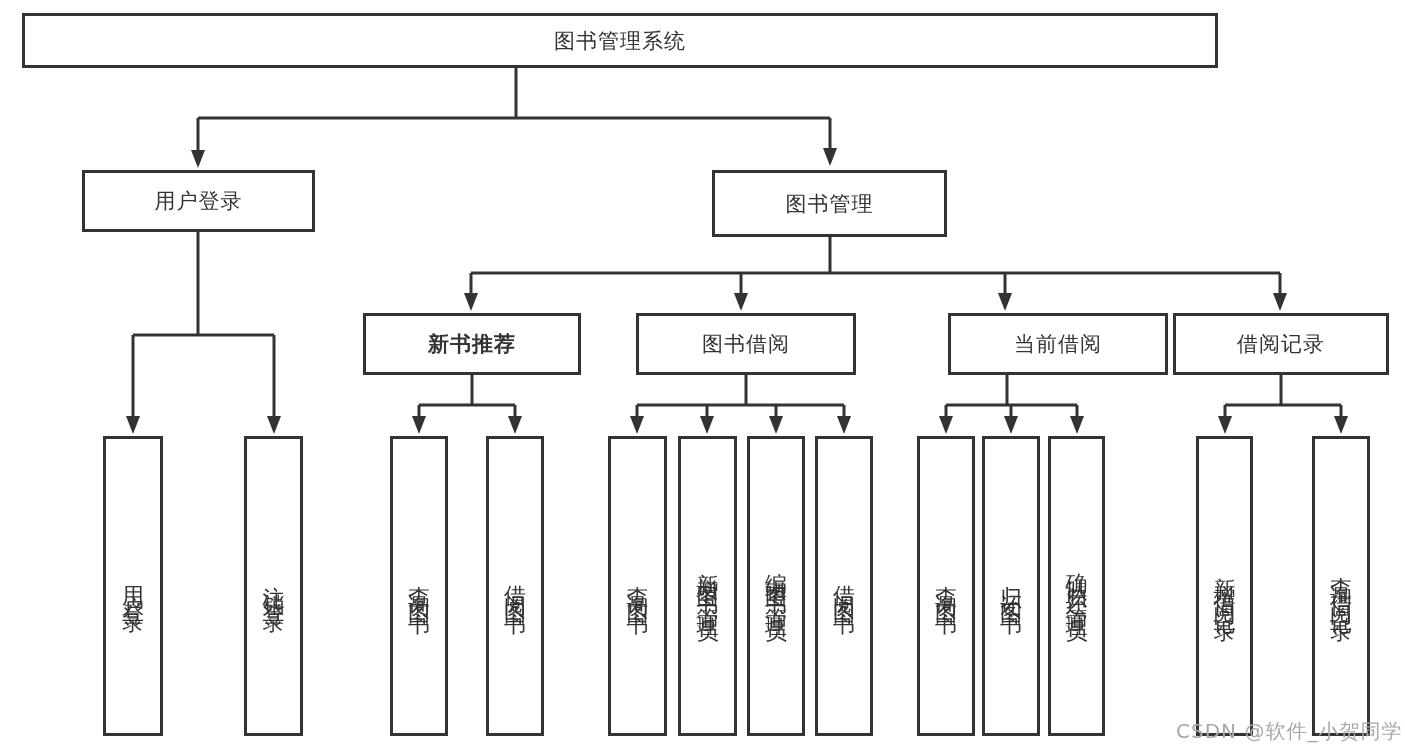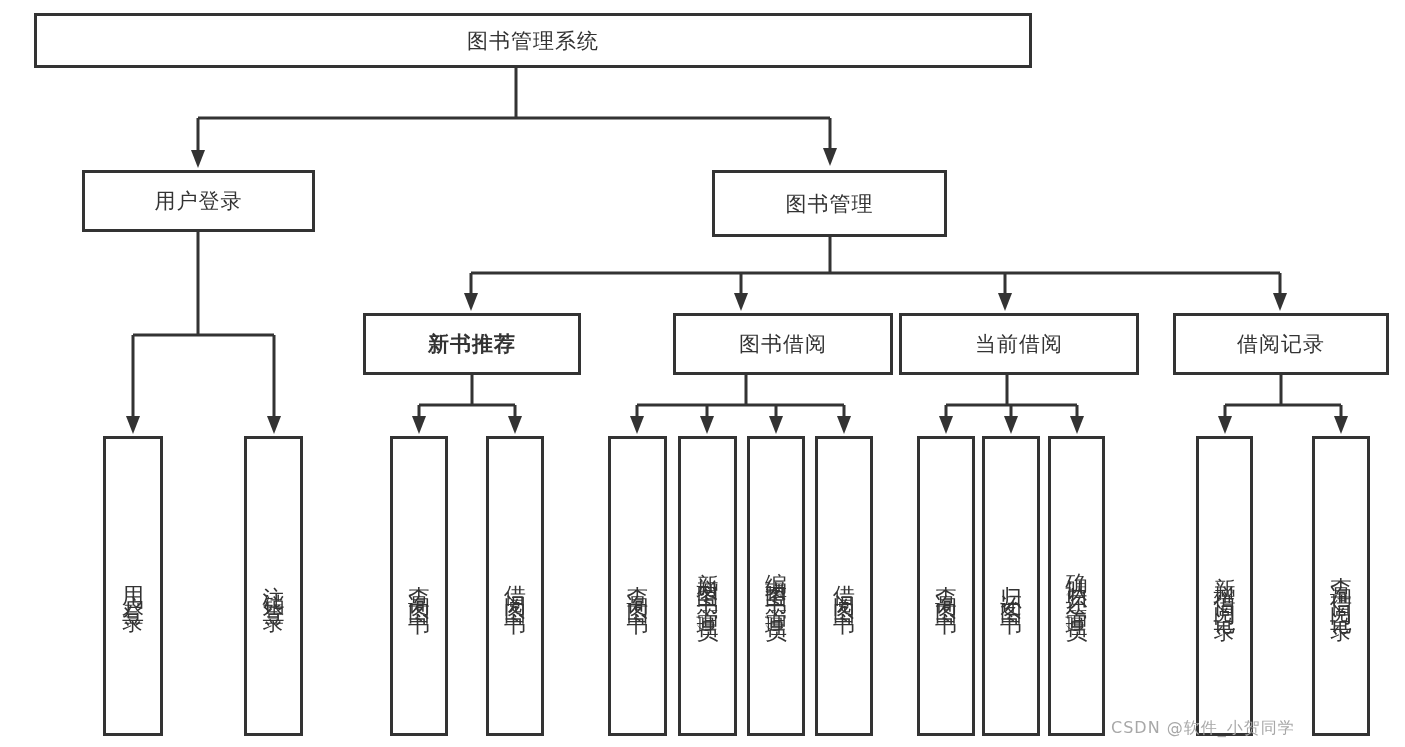--- a/index.html
+++ b/index.html
@@ -33,22 +33,22 @@
   .v{
     writing-mode:vertical-rl;
     text-orientation:mixed;
     font-size:22px;
     letter-spacing:9px;
     line-height:1;
   }
   .v span{display:block;}
   #watermark{
     position:absolute;
-    left:1111px;top:718px;
-    font-size:16px;
+    left:1176px;top:718px;
+    font-size:20px;
     letter-spacing:1px;
     color:var(--watermark);
     white-space:nowrap;
     z-index:5;
   }
 </style>
 </head>
 <body>
 
 <div id="canvas">
@@ -110,38 +110,38 @@
 
     <g stroke="currentColor" stroke-width="3" fill="none">
       <path d="M1281 374 V405 M1225 405 H1341 M1225 405 V418 M1341 405 V418"></path>
     </g>
     <g fill="currentColor" stroke="none">
       <polygon points="1218,416 1232,416 1225,434"></polygon>
       <polygon points="1334,416 1348,416 1341,434"></polygon>
     </g>
   </svg>
 
-  <div class="node h" style="left:34px;top:13px;width:998px;height:55px;">
+  <div class="node h" style="left:22px;top:13px;width:1196px;height:55px;">
     <span>图书管理系统</span>
   </div>
 
   <div class="node h" style="left:82px;top:170px;width:233px;height:62px;">
     <span>用户登录</span>
   </div>
   <div class="node h" style="left:712px;top:170px;width:235px;height:67px;">
     <span>图书管理</span>
   </div>
 
   <div class="node h" style="left:363px;top:313px;width:218px;height:62px;font-weight:bold;">
     <span>新书推荐</span>
   </div>
-  <div class="node h" style="left:636px;top:313px;width:220px;height:62px;margin-left:37px;">
+  <div class="node h" style="left:636px;top:313px;width:220px;height:62px;">
     <span>图书借阅</span>
   </div>
-  <div class="node h" style="left:899px;top:313px;width:240px;height:62px;">
+  <div class="node h" style="left:948px;top:313px;width:220px;height:62px;">
     <span>当前借阅</span>
   </div>
   <div class="node h" style="left:1173px;top:313px;width:216px;height:62px;">
     <span>借阅记录</span>
   </div>
 
   <div class="node v" style="left:103px;top:436px;width:60px;height:300px;">
     <span>用户登录</span>
   </div>
   <div class="node v" style="left:244px;top:436px;width:59px;height:300px;">

